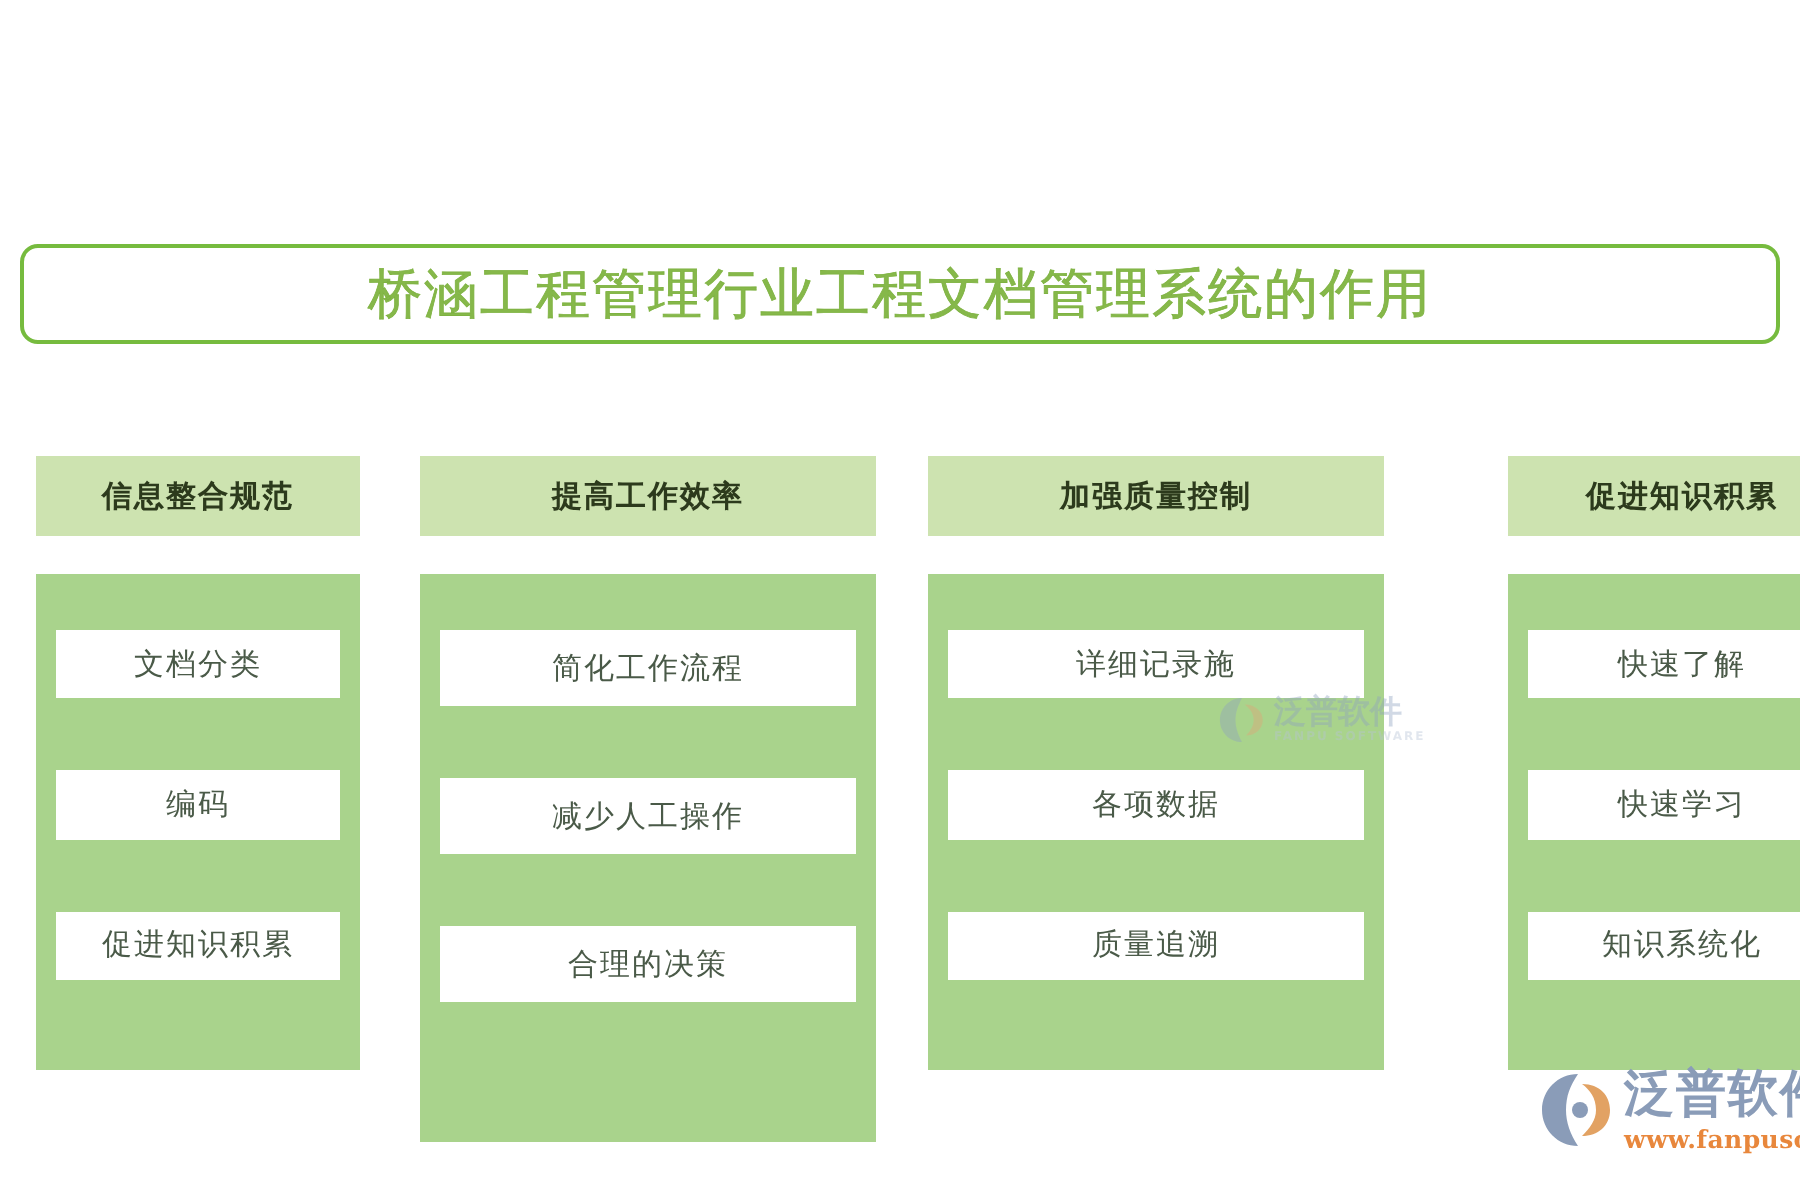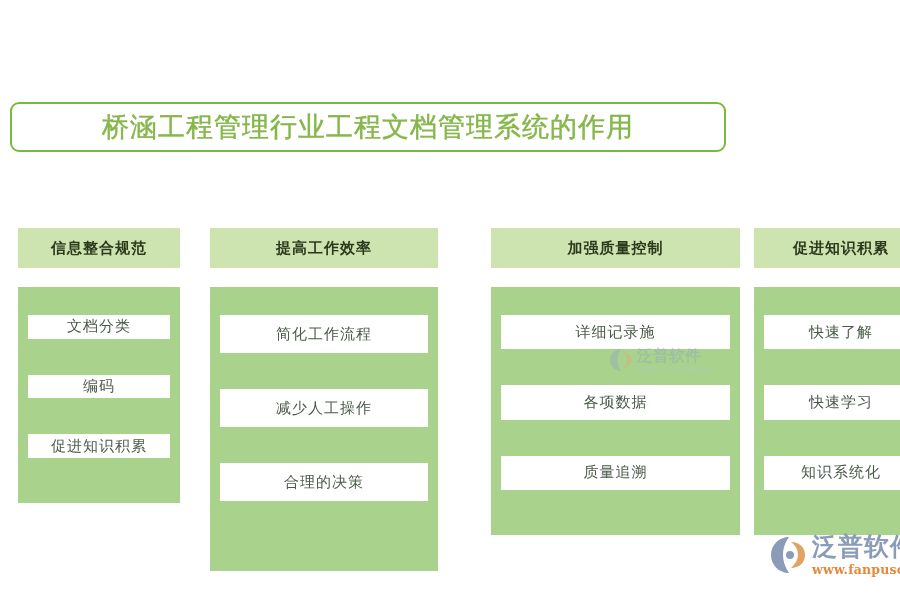--- a/index.html
+++ b/index.html
@@ -18,22 +18,22 @@
   #canvas {
     position: relative;
     width: 900px;
     height: 600px;
   }
 
   
   .title-box {
     position: absolute;
     left: 10px;
-    top: 102px;
-    width: 716px;
+    top: 122px;
+    width: 880px;
     height: 50px;
     box-sizing: border-box;
     border: 2px solid #76bb3e;
     border-radius: 9px;
     background: #ffffff;
     display: flex;
     align-items: center;
     justify-content: center;
   }
   .title-text {
@@ -94,24 +94,24 @@
     font-family: "DejaVu Serif", "Liberation Serif", serif;
     font-size: 15px;
     color: #4a5a48;
     letter-spacing: 1px;
     white-space: nowrap;
   }
 
   
   #col-0 { left: 18px;  width: 162px; }
   #col-1 { left: 210px; width: 228px; }
-  #col-2 { left: 491px; width: 249px; }
+  #col-2 { left: 464px; width: 228px; }
   #col-3 { left: 754px; width: 174px; }
 
-  #col-0 .col-body { height: 216px; }
+  #col-0 .col-body { height: 248px; }
   #col-1 .col-body { height: 284px; }
   #col-2 .col-body { height: 248px; justify-content: flex-end; }
   #col-3 .col-body { height: 248px; }
 
   
   .watermark {
     position: absolute;
     left: 608px;
     top: 342px;
     width: 104px;

